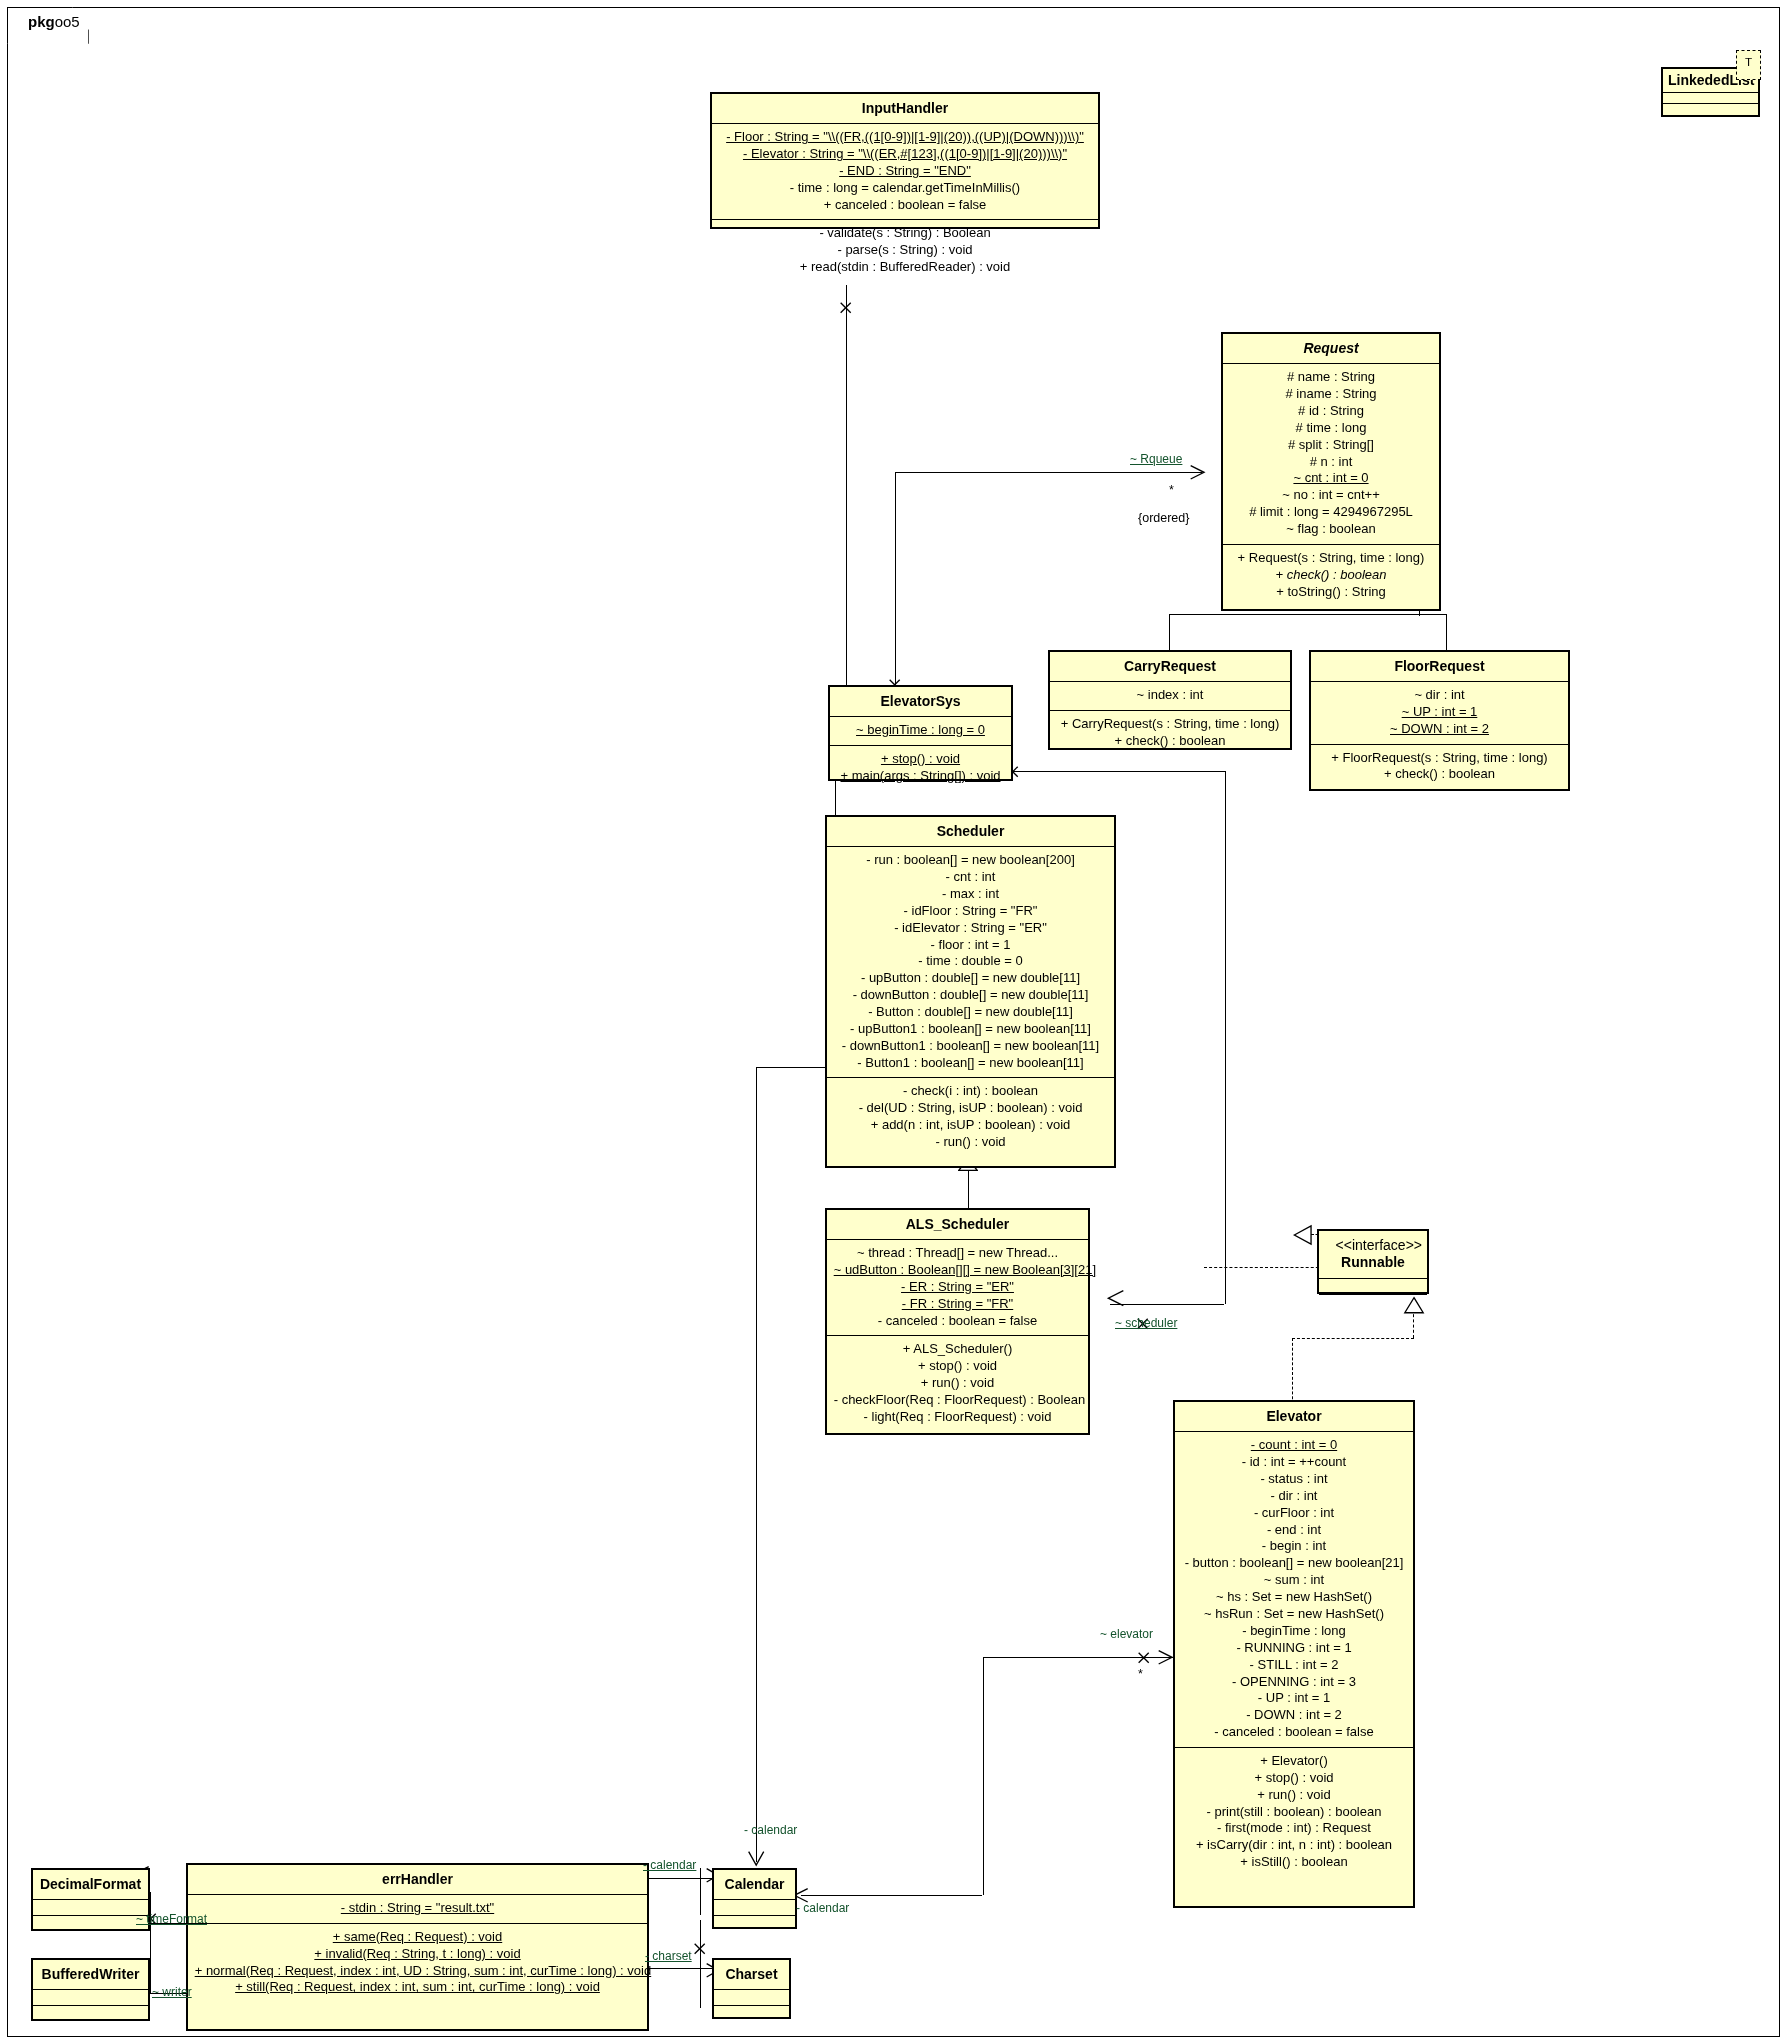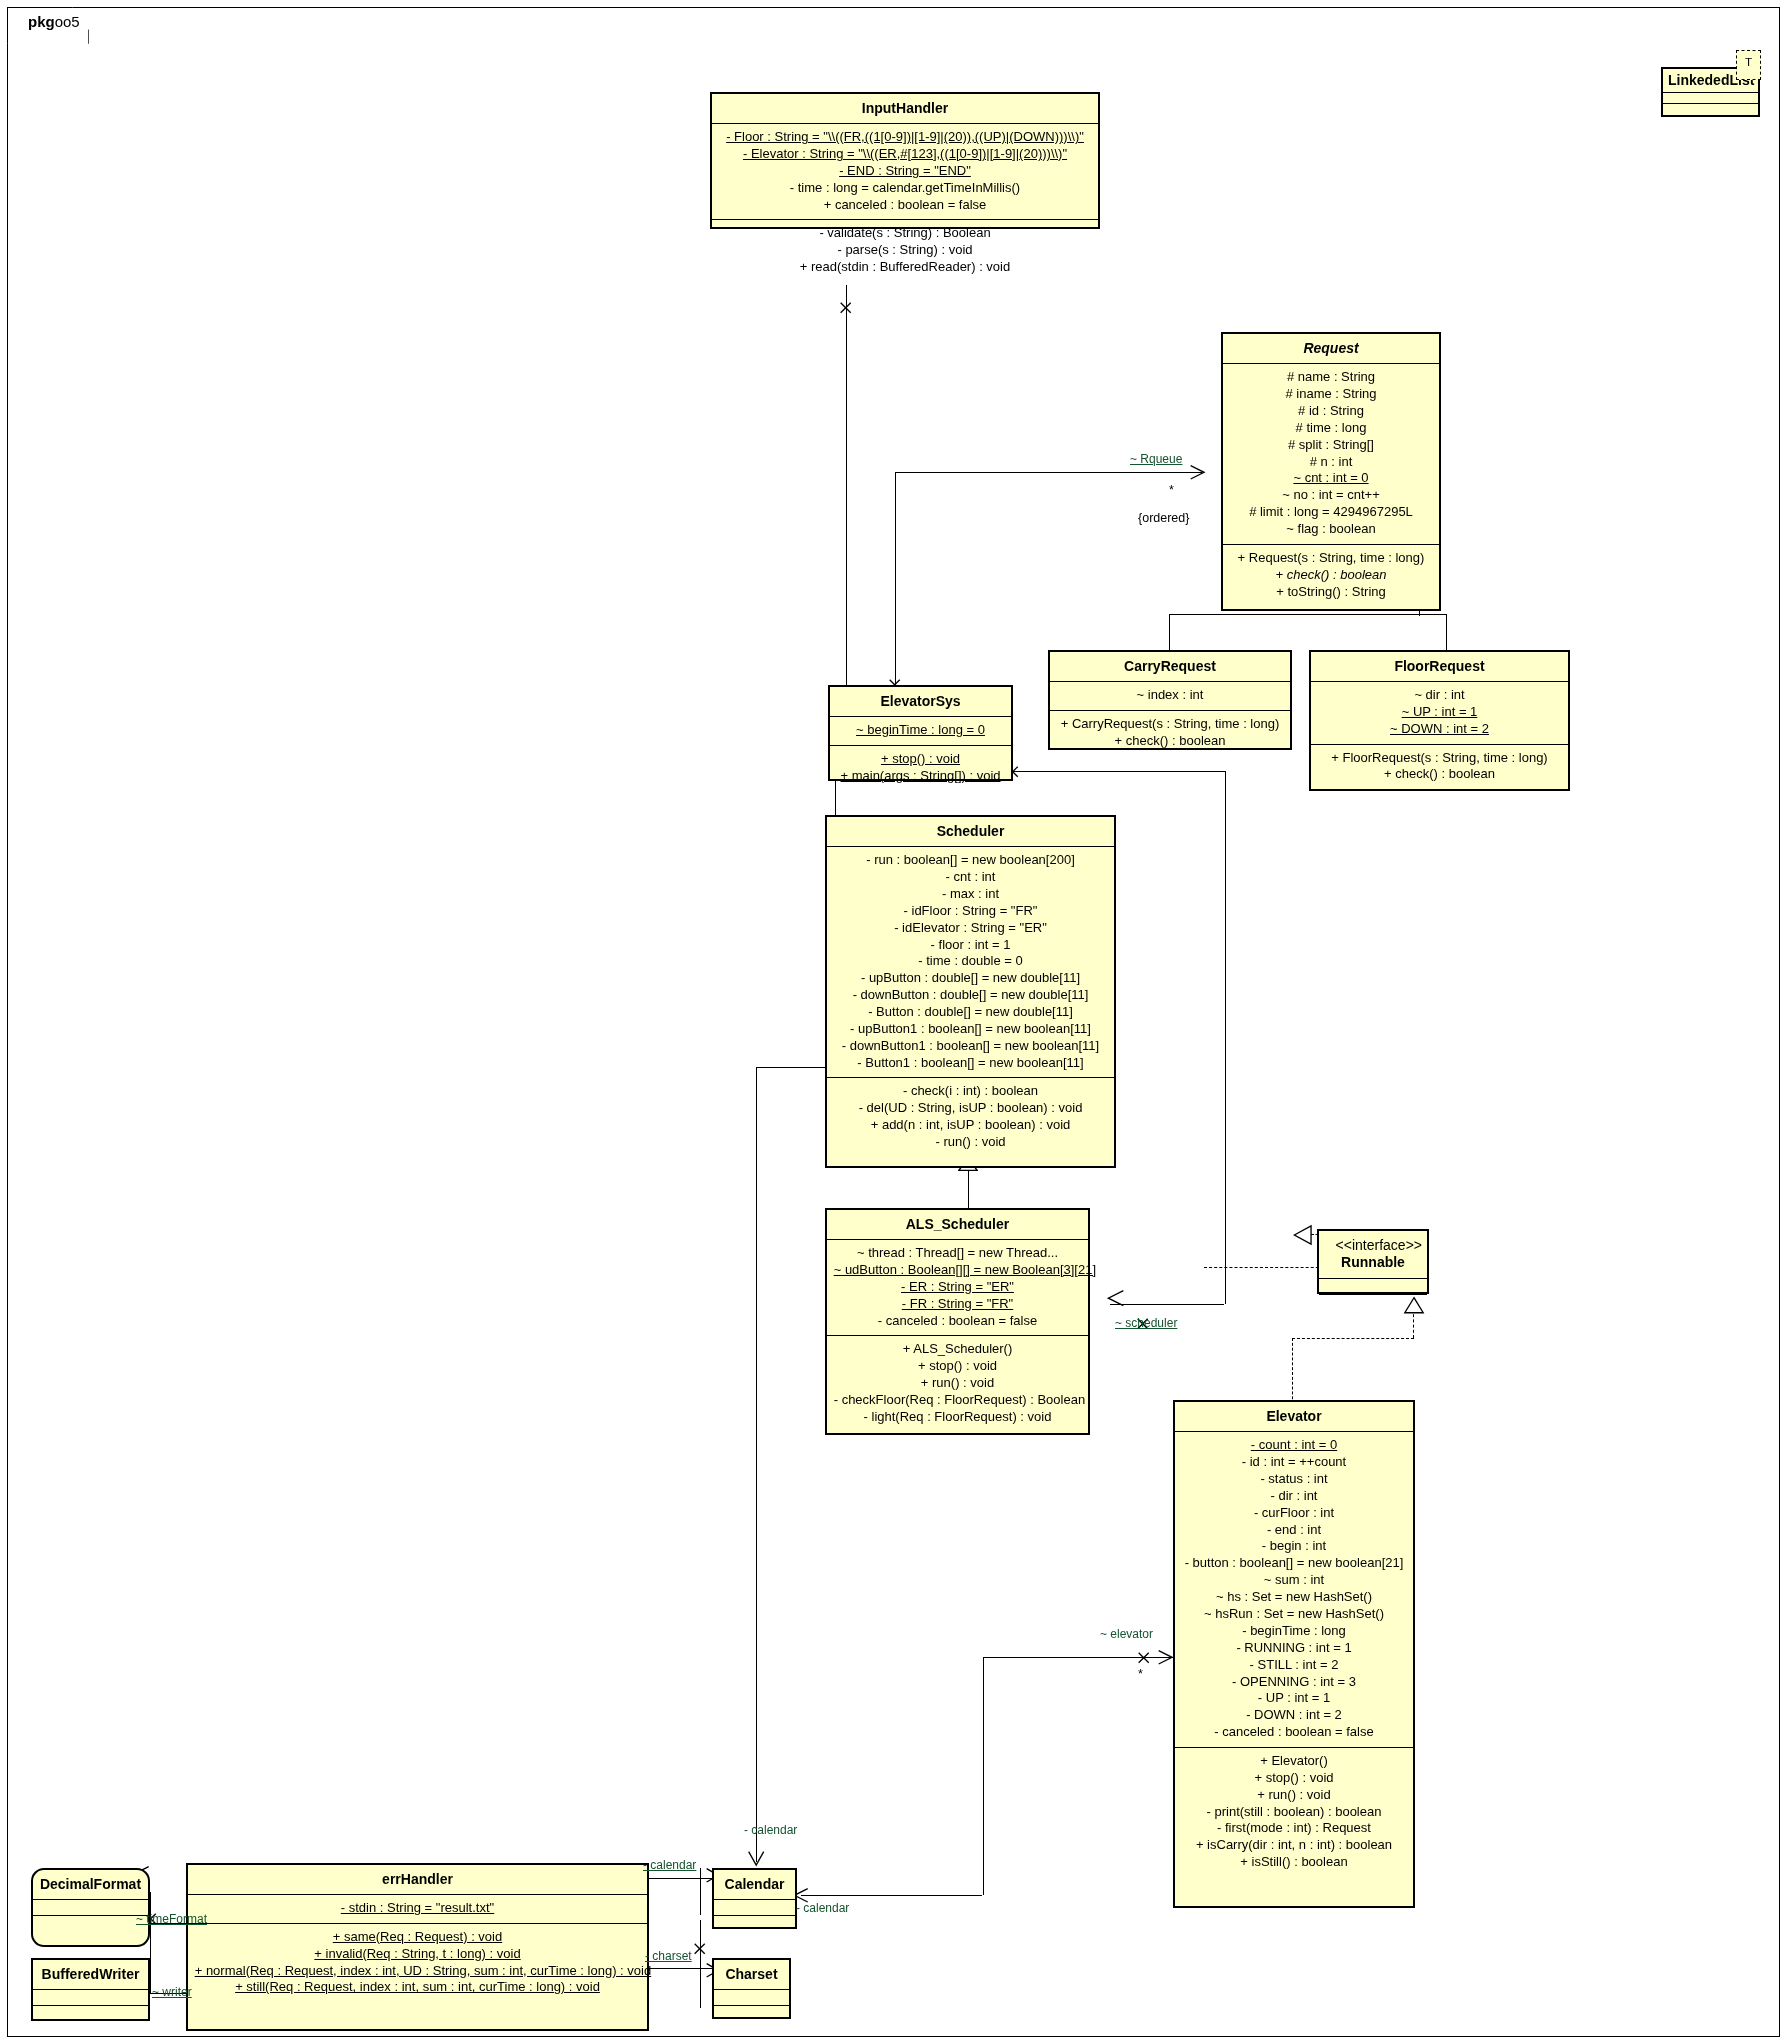--- a/index.html
+++ b/index.html
@@ -492,21 +492,21 @@
     </div>
     <div class="uml-sep"></div>
     <div class="uml-compart">
       <div class="uml-line static">+ same(Req : Request) : void</div>
       <div class="uml-line static">+ invalid(Req : String, t : long) : void</div>
       <div class="uml-line static">+ normal(Req : Request, index : int, UD : String, sum : int, curTime : long) : void</div>
       <div class="uml-line static">+ still(Req : Request, index : int, sum : int, curTime : long) : void</div>
     </div>
   </div>
 
-  <div class="umlbox" style="left:31px; top:1868px; width:119px; height:79px;border-radius:13px;">
+  <div class="umlbox" style="left:31px; top:1868px; width:119px; height:63px;">
     <div class="uml-title">DecimalFormat</div>
     <div class="uml-sep"></div>
     <div class="uml-compart empty"></div>
     <div class="uml-sep"></div>
     <div class="uml-compart empty"></div>
   </div>
 
   <div class="umlbox" style="left:31px; top:1958px; width:119px; height:63px;">
     <div class="uml-title">BufferedWriter</div>
     <div class="uml-sep"></div>

